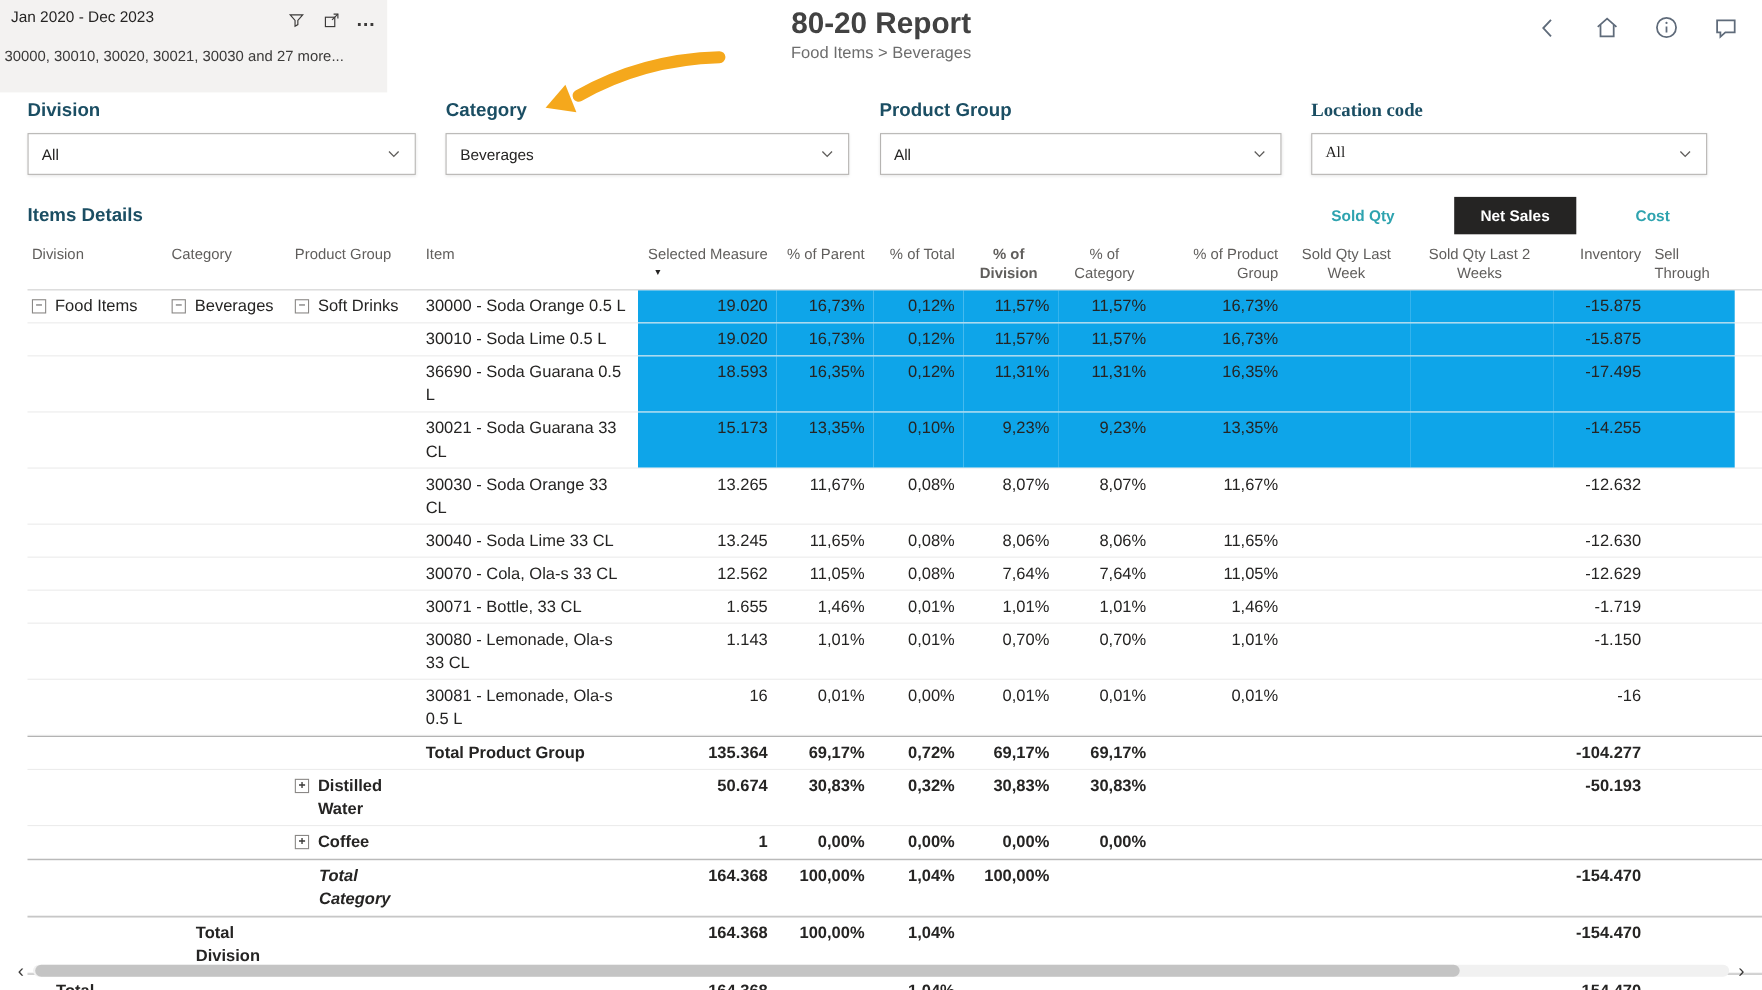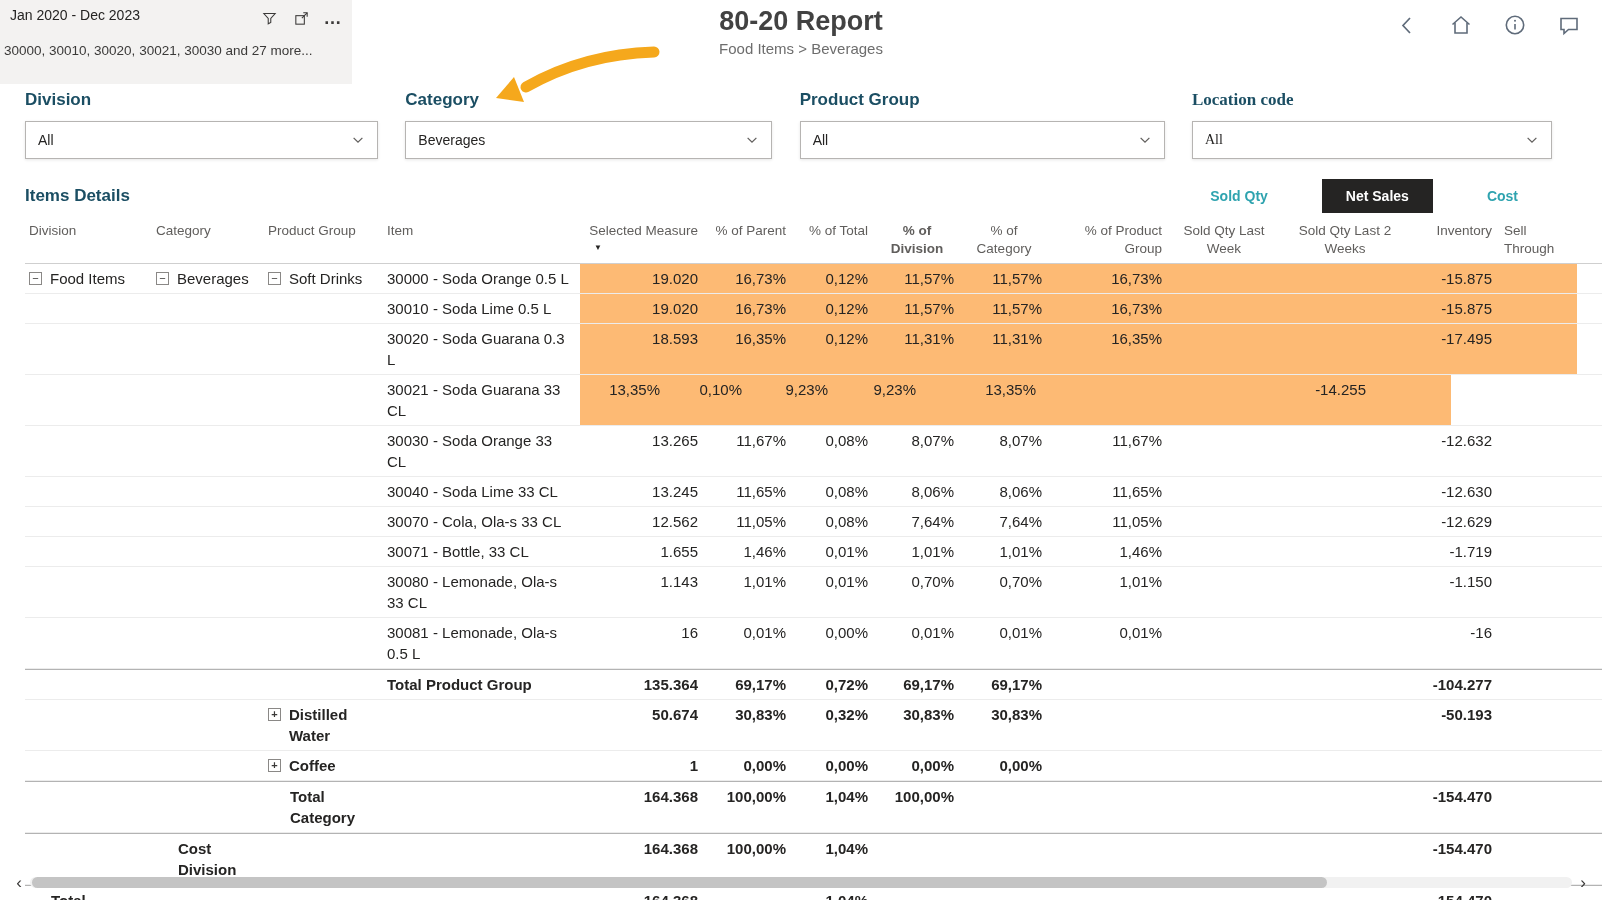--- a/index.html
+++ b/index.html
@@ -64,21 +64,21 @@
   #thead { display:flex; border-bottom:1px solid #cfcfcf; align-items:flex-start; }
   .hcell { font-size:13.5px; color:#605e5c; padding:3px 8px 5px 4px; line-height:1.35; }
   .al { text-align:left; } .ar { text-align:right; } .ac { text-align:center; }
   .sortmark { display:block; font-size:8px; color:#252423; margin-top:3px; text-align:left; padding-left:10px; cursor:pointer; }
 
   .trow { display:flex; border-bottom:1px solid #ececec; }
   .trow.sep { border-top:1px solid #b3b3b3; }
   .trow.bold .cell { font-weight:bold; }
   .cell { padding:4px 8px 4px 4px; font-size:15px; color:#252423; line-height:1.4; }
   .num { text-align:right; }
-  .hi { background:#fdba74;padding-left:24px; }
+  .hi { background:#0ea5e9;padding-left:24px; }
   .lbl { display:flex; align-items:flex-start; }
   .toggle {
     display:inline-flex; width:13px; height:13px; border:1px solid #8a8886;
     align-items:center; justify-content:center; font-size:11px; line-height:1;
     margin:4px 8px 0 0; background:#fff; color:#3b3a39; flex-shrink:0; cursor:pointer;
   }
   .indent > span { margin-left:22px; }
 
   
   .hscroll { position:absolute; left:0; right:0; bottom:10px; height:16px; display:flex; align-items:center; padding:0 8px; }
@@ -260,40 +260,41 @@
           <div class="cell num hi" style="width: 112px;"></div>
           <div class="cell num hi" style="width: 130px;"></div>
           <div class="cell num hi" style="width: 88px;">-15.875</div>
           <div class="cell num hi" style="width: 77px;"></div>
         </div>
         <div class="trow">
           <div class="cell lbl" style="width: 127px;"></div>
           <div class="cell lbl" style="width: 112px;"></div>
           <div class="cell lbl" style="width: 119px;"></div>
           <div class="cell lbl" style="width: 197px;">
-            <span>30020 - Soda Guarana 0.3 L</span>
+            <span>36690 - Soda Guarana 0.5 L</span>
           </div>
           <div class="cell num hi" style="width: 126px;">18.593</div>
           <div class="cell num hi" style="width: 88px;">16,35%</div>
           <div class="cell num hi" style="width: 82px;">0,12%</div>
           <div class="cell num hi" style="width: 86px;">11,31%</div>
           <div class="cell num hi" style="width: 88px;">11,31%</div>
           <div class="cell num hi" style="width: 120px;">16,35%</div>
           <div class="cell num hi" style="width: 112px;"></div>
           <div class="cell num hi" style="width: 130px;"></div>
           <div class="cell num hi" style="width: 88px;">-17.495</div>
           <div class="cell num hi" style="width: 77px;"></div>
         </div>
         <div class="trow">
           <div class="cell lbl" style="width: 127px;"></div>
           <div class="cell lbl" style="width: 112px;"></div>
           <div class="cell lbl" style="width: 119px;"></div>
           <div class="cell lbl" style="width: 197px;">
             <span>30021 - Soda Guarana 33 CL</span>
           </div>
+          <div class="cell num hi" style="width: 126px;">15.173</div>
           <div class="cell num hi" style="width: 88px;">13,35%</div>
           <div class="cell num hi" style="width: 82px;">0,10%</div>
           <div class="cell num hi" style="width: 86px;">9,23%</div>
           <div class="cell num hi" style="width: 88px;">9,23%</div>
           <div class="cell num hi" style="width: 120px;">13,35%</div>
           <div class="cell num hi" style="width: 112px;"></div>
           <div class="cell num hi" style="width: 130px;"></div>
           <div class="cell num hi" style="width: 88px;">-14.255</div>
           <div class="cell num hi" style="width: 77px;"></div>
         </div>
@@ -457,39 +458,39 @@
           <div class="cell num" style="width: 88px;">0,00%</div>
           <div class="cell num" style="width: 120px;"></div>
           <div class="cell num" style="width: 112px;"></div>
           <div class="cell num" style="width: 130px;"></div>
           <div class="cell num" style="width: 88px;"></div>
           <div class="cell num" style="width: 77px;"></div>
         </div>
         <div class="trow bold sep">
           <div class="cell lbl" style="width: 127px;"></div>
           <div class="cell lbl" style="width: 112px;"></div>
-          <div class="cell lbl indent" style="width: 119px;">
+          <div class="cell lbl indent" style="width: 119px; font-style: italic;">
             <span>Total Category</span>
           </div>
           <div class="cell lbl" style="width: 197px;"></div>
           <div class="cell num" style="width: 126px;">164.368</div>
           <div class="cell num" style="width: 88px;">100,00%</div>
           <div class="cell num" style="width: 82px;">1,04%</div>
           <div class="cell num" style="width: 86px;">100,00%</div>
           <div class="cell num" style="width: 88px;"></div>
           <div class="cell num" style="width: 120px;"></div>
           <div class="cell num" style="width: 112px;"></div>
           <div class="cell num" style="width: 130px;"></div>
           <div class="cell num" style="width: 88px;">-154.470</div>
           <div class="cell num" style="width: 77px;"></div>
         </div>
         <div class="trow bold sep">
           <div class="cell lbl" style="width: 127px;"></div>
           <div class="cell lbl indent" style="width: 112px;">
-            <span>Cost Division</span>
+            <span>Total Division</span>
           </div>
           <div class="cell lbl" style="width: 119px;"></div>
           <div class="cell lbl" style="width: 197px;"></div>
           <div class="cell num" style="width: 126px;">164.368</div>
           <div class="cell num" style="width: 88px;">100,00%</div>
           <div class="cell num" style="width: 82px;">1,04%</div>
           <div class="cell num" style="width: 86px;"></div>
           <div class="cell num" style="width: 88px;"></div>
           <div class="cell num" style="width: 120px;"></div>
           <div class="cell num" style="width: 112px;"></div>

